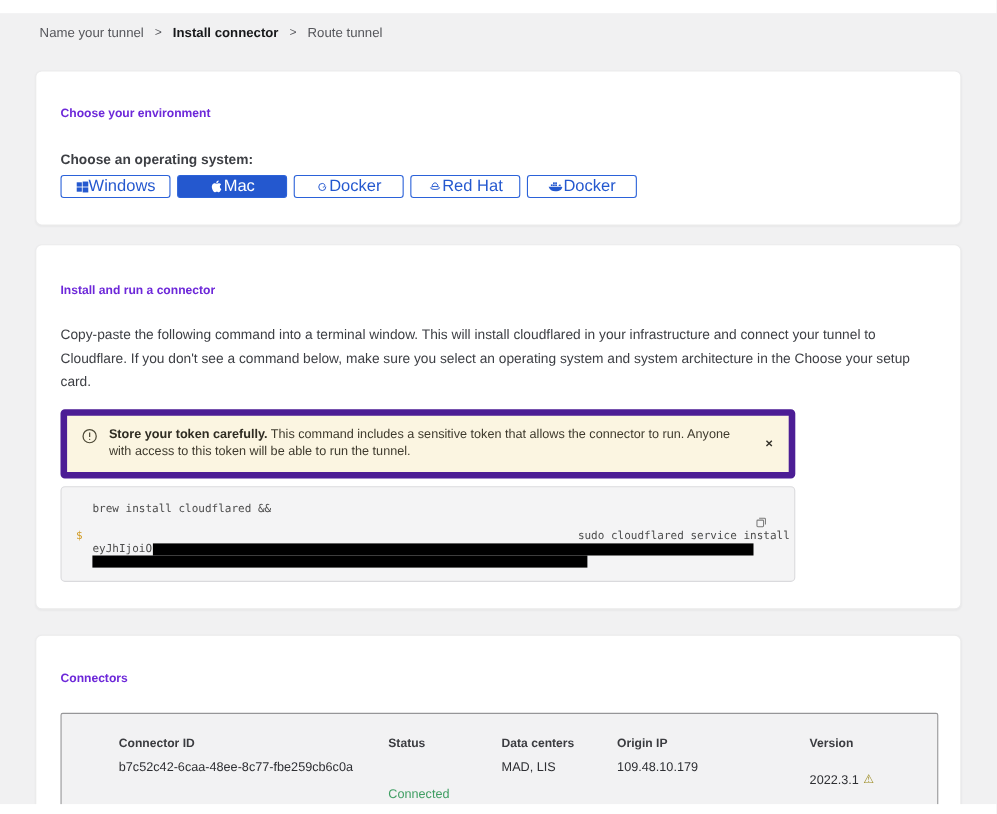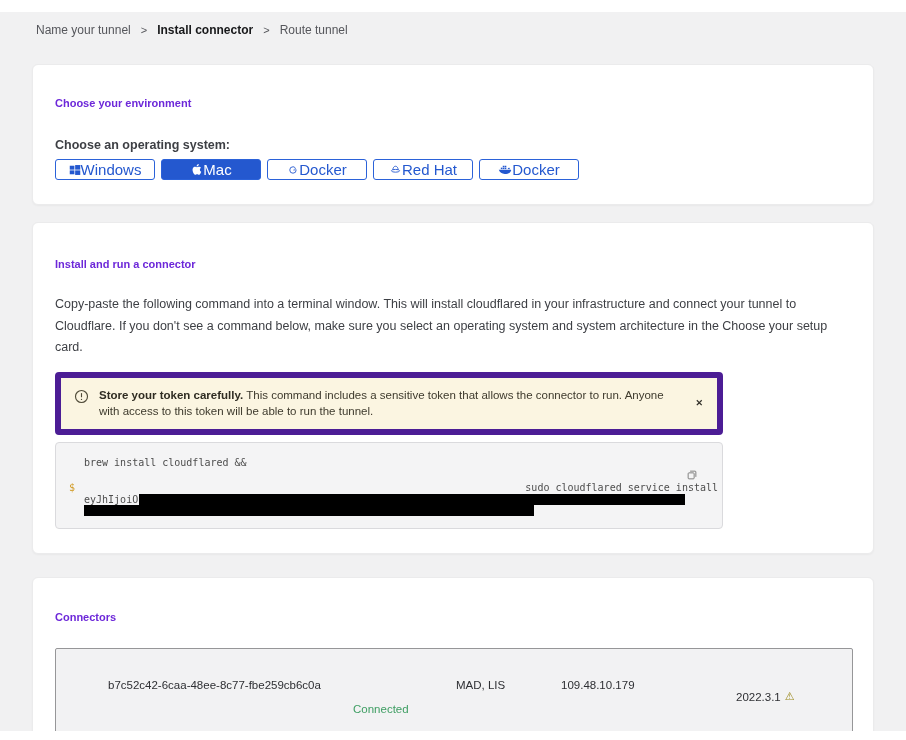--- a/index.html
+++ b/index.html
@@ -201,20 +201,27 @@
         <path d="M4.8 2.5h5.7a1 1 0 0 1 1 1v5.7"></path>
       </svg>
     </button>
   </div>
 </section>
 
 <section class="card card-connectors">
   <h2>Connectors</h2>
 
   <div class="connectors-table">
+    <div class="tbl-grid">
+      <div class="tbl-head">Connector ID</div>
+      <div class="tbl-head">Status</div>
+      <div class="tbl-head">Data centers</div>
+      <div class="tbl-head">Origin IP</div>
+      <div class="tbl-head">Version</div>
+    </div>
     <div class="tbl-grid tbl-vals">
       <div class="tbl-val">b7c52c42-6caa-48ee-8c77-fbe259cb6c0a</div>
       <div class="tbl-val status-connected">Connected</div>
       <div class="tbl-val">MAD, LIS</div>
       <div class="tbl-val">109.48.10.179</div>
       <div class="tbl-val version-cell">
         <span>2022.3.1</span>
         <span class="version-warning">⚠</span>
       </div>
     </div>

